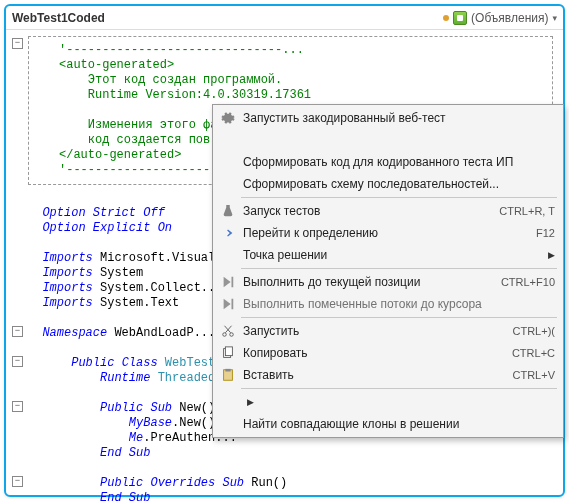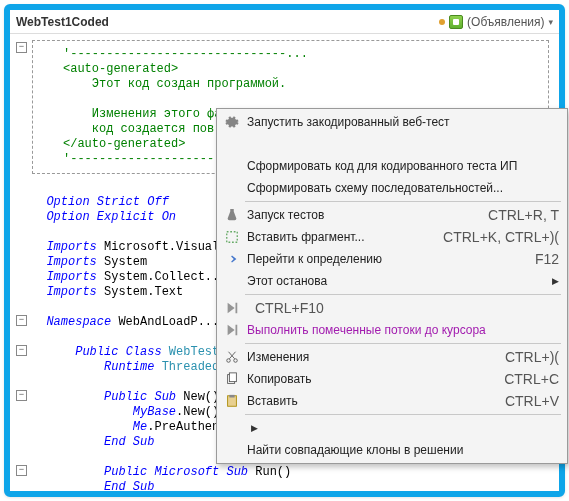--- a/index.html
+++ b/index.html
@@ -1,40 +1,40 @@
 <!DOCTYPE html>
 <html><head>
 <meta charset="utf-8">
 <style>
 * { margin: 0; padding: 0; box-sizing: border-box; }
 body { font-family: Consolas, 'Courier New', monospace; font-size: 12px; background: #fff; width: 569px; height: 501px; overflow: hidden; }
-.frame { border: 6px solid #0ea5e9; border-radius: 6px; width: 561px; height: 493px; margin: 4px; box-shadow: 0 1px 3px rgba(0,0,0,0.1); position: relative; background: #fff; }
+.frame { border: 2px solid #0ea5e9; border-radius: 6px; width: 561px; height: 493px; margin: 4px; box-shadow: 0 1px 3px rgba(0,0,0,0.1); position: relative; background: #fff; }
 .topbar { height: 24px; border-bottom: 1px solid #ddd; display: flex; align-items: center; padding: 0 6px; font-family: 'Segoe UI', Tahoma, sans-serif; font-size: 12px; color: #333; }
 .top-left { display: flex; align-items: center; gap: 4px; font-weight: bold; }
 .top-right { margin-left: auto; display: flex; align-items: center; gap: 4px; color: #555; }
 .dot-icon { width: 6px; height: 6px; background: #e0a030; border-radius: 50%; }
 .module-icon { width: 14px; height: 14px; background: linear-gradient(#8fd14f,#5fb02f); border: 1px solid #4a8a20; border-radius: 2px; display: flex; align-items: center; justify-content: center; }
 .module-icon::before { content: ""; width: 6px; height: 6px; background:#fff; border-radius:1px; }
 .chev { font-size: 9px; color: #666; }
 .editor { position: relative; padding: 4px 0 0 0; }
 .fold { width: 11px; height: 11px; border: 1px solid #888; background: #fff; font-size: 9px; line-height: 9px; text-align: center; color: #555; cursor: pointer; margin-bottom: 3px; }
 .code { margin-left: 22px; line-height: 15px; white-space: pre; }
 .green { color: #008000; }
 .blue { color: #0000ff; font-style: italic; }
 .teal { color: #2b91af; }
 .black { color: #000; }
 .dashed-box { border: 1px dashed #999; margin: 2px 10px 6px 0; padding: 6px 8px; }
 .ctx-menu { position: absolute; left: 206px; top: 98px; width: 352px; background: #f4f4f4; border: 1px solid #9a9a9a; box-shadow: 2px 3px 6px rgba(0,0,0,0.25); font-family: 'Segoe UI', Tahoma, sans-serif; font-size: 12px; color: #222; padding: 2px; }
 .ctx-item { display: flex; align-items: center; height: 22px; padding: 0 6px 0 4px; gap: 6px; }
 .ctx-icon { width: 18px; height: 18px; display: flex; align-items: center; justify-content: center; color: #555; flex-shrink: 0; }
 .ctx-label { flex: 1; overflow: hidden; text-overflow: ellipsis; white-space: nowrap; }
-.ctx-short { color: #555; font-size: 14px; margin-left: 8px; }
+.ctx-short { color: #555; font-size: 11px; margin-left: 8px; }
 .ctx-arrow { font-size: 9px; color: #333; margin-left: 4px; }
 .ctx-sep { height: 1px; background: #c8c8c8; margin: 2px 4px 2px 26px; }
-.ctx-disabled { color: #a21caf; justify-content: center; }
+.ctx-disabled { color: #737373; justify-content: center; }
 .ctx-disabled .ctx-icon { color: #bbb; }
 .sprocket svg, .ctx-icon svg { width: 14px; height: 14px; }
 </style>
 </head>
 <body>
 
 <div class="frame">
   <div class="topbar">
     <div class="top-left">
       <span>WebTest1Coded</span>
@@ -47,20 +47,21 @@
     </div>
   </div>
 
   <div class="editor">
     <div style="position:absolute; left:6px; top:8px;" class="fold">−</div>
     <div style="margin-left:22px;">
       <div class="dashed-box">
         <div class="code"><span class="green">'------------------------------...</span></div>
         <div class="code"><span class="green">&lt;auto-generated&gt;</span></div>
         <div class="code"><span class="green">    </span><span class="green">Этот код создан программой.</span></div>
+        <div class="code"><span class="green">    </span><span class="green">Runtime Version:4.0.30319.17361</span></div>
         <div class="code"> </div>
         <div class="code"><span class="green">    </span><span class="green">Изменения этого фа...</span></div>
         <div class="code"><span class="green">    </span><span class="green">код создается пов...</span></div>
         <div class="code"><span class="green">&lt;/auto-generated&gt;</span></div>
         <div class="code"><span class="green">'------------------------------...</span></div>
       </div>
     </div>
     <div class="code"> </div>
     <div class="code">  <span class="blue">Option Strict Off</span></div>
     <div class="code">  <span class="blue">Option Explicit On</span></div>
@@ -77,21 +78,21 @@
     <div class="code">      <span class="blue">Public Class</span><span class="teal"> WebTest1...</span></div>
     <div class="code">          <span class="blue">Runtime</span><span class="teal"> Threaded...</span></div>
     <div class="code"> </div>
     <div style="position:absolute; left:6px;" class="fold">−</div>
     <div class="code">          <span class="blue">Public Sub</span><span class="black"> New()</span></div>
     <div class="code">              <span class="blue">MyBase</span><span class="black">.New()</span></div>
     <div class="code">              <span class="blue">Me</span><span class="black">.PreAuthen...</span></div>
     <div class="code">          <span class="blue">End Sub</span></div>
     <div class="code"> </div>
     <div style="position:absolute; left:6px;" class="fold">−</div>
-    <div class="code">          <span class="blue">Public Microsoft Sub</span><span class="black"> Run()</span></div>
+    <div class="code">          <span class="blue">Public Overrides Sub</span><span class="black"> Run()</span></div>
     <div class="code">          <span class="blue">End Sub</span></div>
 
   </div>
 
   <div class="ctx-menu" id="ctx">
       <div class="ctx-item">
         <span class="ctx-icon">
           <svg viewBox="0 0 16 16">
             <path fill="#555" d="M8 5a3 3 0 100 6 3 3 0 000-6zm6 3l1.5-1-1-2-1.8.5-1.2-1.2.5-1.8-2-1L9 3H7L6 1.5l-2 1 .5 1.8L3.3 5.5 1.5 5l-1 2L2 8l-1.5 1 1 2 1.8-.5 1.2 1.2-.5 1.8 2 1L7 13h2l1 1.5 2-1-.5-1.8 1.2-1.2 1.8.5 1-2L14 8z" opacity=".7"></path>
           </svg>
@@ -115,69 +116,61 @@
           <svg viewBox="0 0 16 16">
             <path fill="#555" d="M6 1h4v3l3 8a2 2 0 01-2 2H5a2 2 0 01-2-2l3-8V1z" opacity=".7"></path>
           </svg>
         </span>
         <span class="ctx-label">Запуск тестов</span>
         <span class="ctx-short">CTRL+R, T</span>
       </div>
       <div class="ctx-item">
         <span class="ctx-icon">
           <svg viewBox="0 0 16 16">
-            <rect x="2" y="2" width="12" height="12" fill="none" stroke="#6a6" stroke-width="1.5" stroke-dasharray="2"></rect>
-          </svg>
-        </span>
-        <span class="ctx-label">Вставить фрагмент...</span>
-        <span class="ctx-short">CTRL+K, CTRL+)(</span>
-      </div>
-      <div class="ctx-item">
-        <span class="ctx-icon">
-          <svg viewBox="0 0 16 16">
             <path fill="#47c" d="M2 8h8l-3-3 1-1 5 4-5 4-1-1 3-3H2z"></path>
           </svg>
         </span>
         <span class="ctx-label">Перейти к определению</span>
         <span class="ctx-short">F12</span>
       </div>
       <div class="ctx-item">
         <span class="ctx-icon"></span>
-        <span class="ctx-label">Этот останова</span>
+        <span class="ctx-label">Точка решении</span>
         <span class="ctx-arrow">▶</span>
       </div>
       <div class="ctx-sep"></div>
       <div class="ctx-item">
         <span class="ctx-icon">
           <svg viewBox="0 0 16 16">
             <path fill="#555" d="M3 2l8 6-8 6z" opacity=".6"></path>
             <rect x="12" y="2" width="2" height="12" fill="#555" opacity=".6"></rect>
           </svg>
         </span>
+        <span class="ctx-label">Выполнить до текущей позиции</span>
         <span class="ctx-short">CTRL+F10</span>
       </div>
       <div class="ctx-item ctx-disabled">
         <span class="ctx-icon">
           <svg viewBox="0 0 16 16">
             <path fill="#555" d="M3 2l8 6-8 6z" opacity=".6"></path>
             <rect x="12" y="2" width="2" height="12" fill="#555" opacity=".6"></rect>
           </svg>
         </span>
         <span class="ctx-label">Выполнить помеченные потоки до курсора</span>
       </div>
       <div class="ctx-sep"></div>
       <div class="ctx-item">
         <span class="ctx-icon">
           <svg viewBox="0 0 16 16">
             <circle cx="4" cy="12" r="2" fill="none" stroke="#555"></circle>
             <circle cx="12" cy="12" r="2" fill="none" stroke="#555"></circle>
             <path stroke="#555" d="M5 10L12 2M11 10L4 2"></path>
           </svg>
         </span>
-        <span class="ctx-label">Изменения</span>
+        <span class="ctx-label">Запустить</span>
         <span class="ctx-short">CTRL+)(</span>
       </div>
       <div class="ctx-item">
         <span class="ctx-icon">
           <svg viewBox="0 0 16 16">
             <rect x="3" y="3" width="8" height="10" fill="#fff" stroke="#555"></rect>
             <rect x="5" y="1" width="8" height="10" fill="#fff" stroke="#555"></rect>
           </svg>
         </span>
         <span class="ctx-label">Копировать</span>

